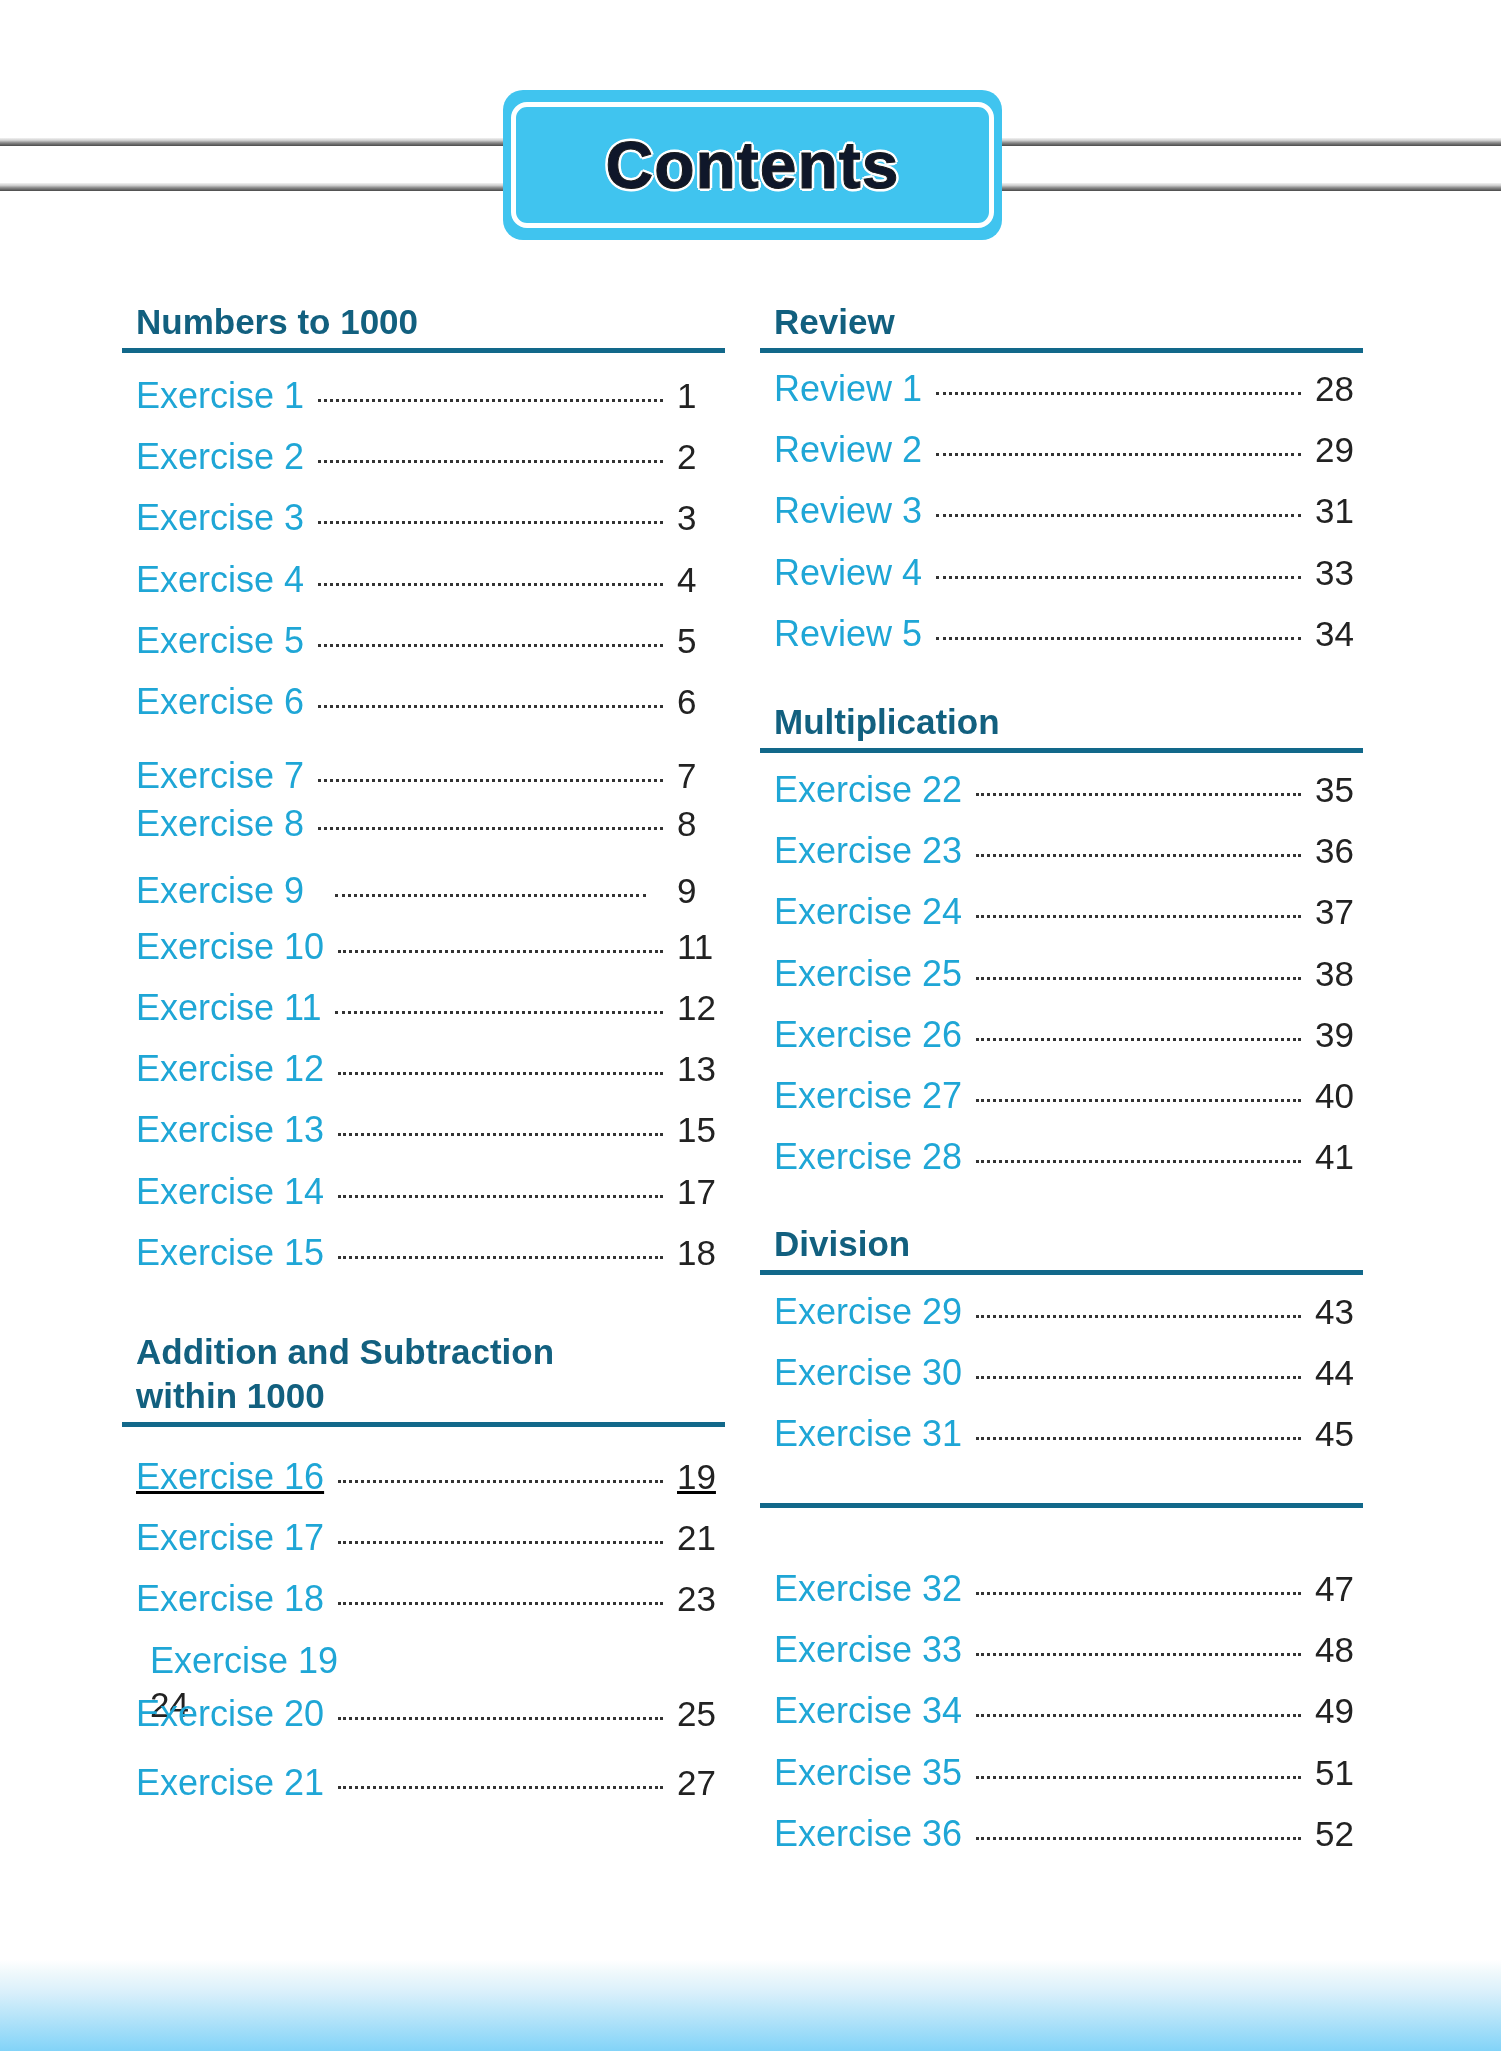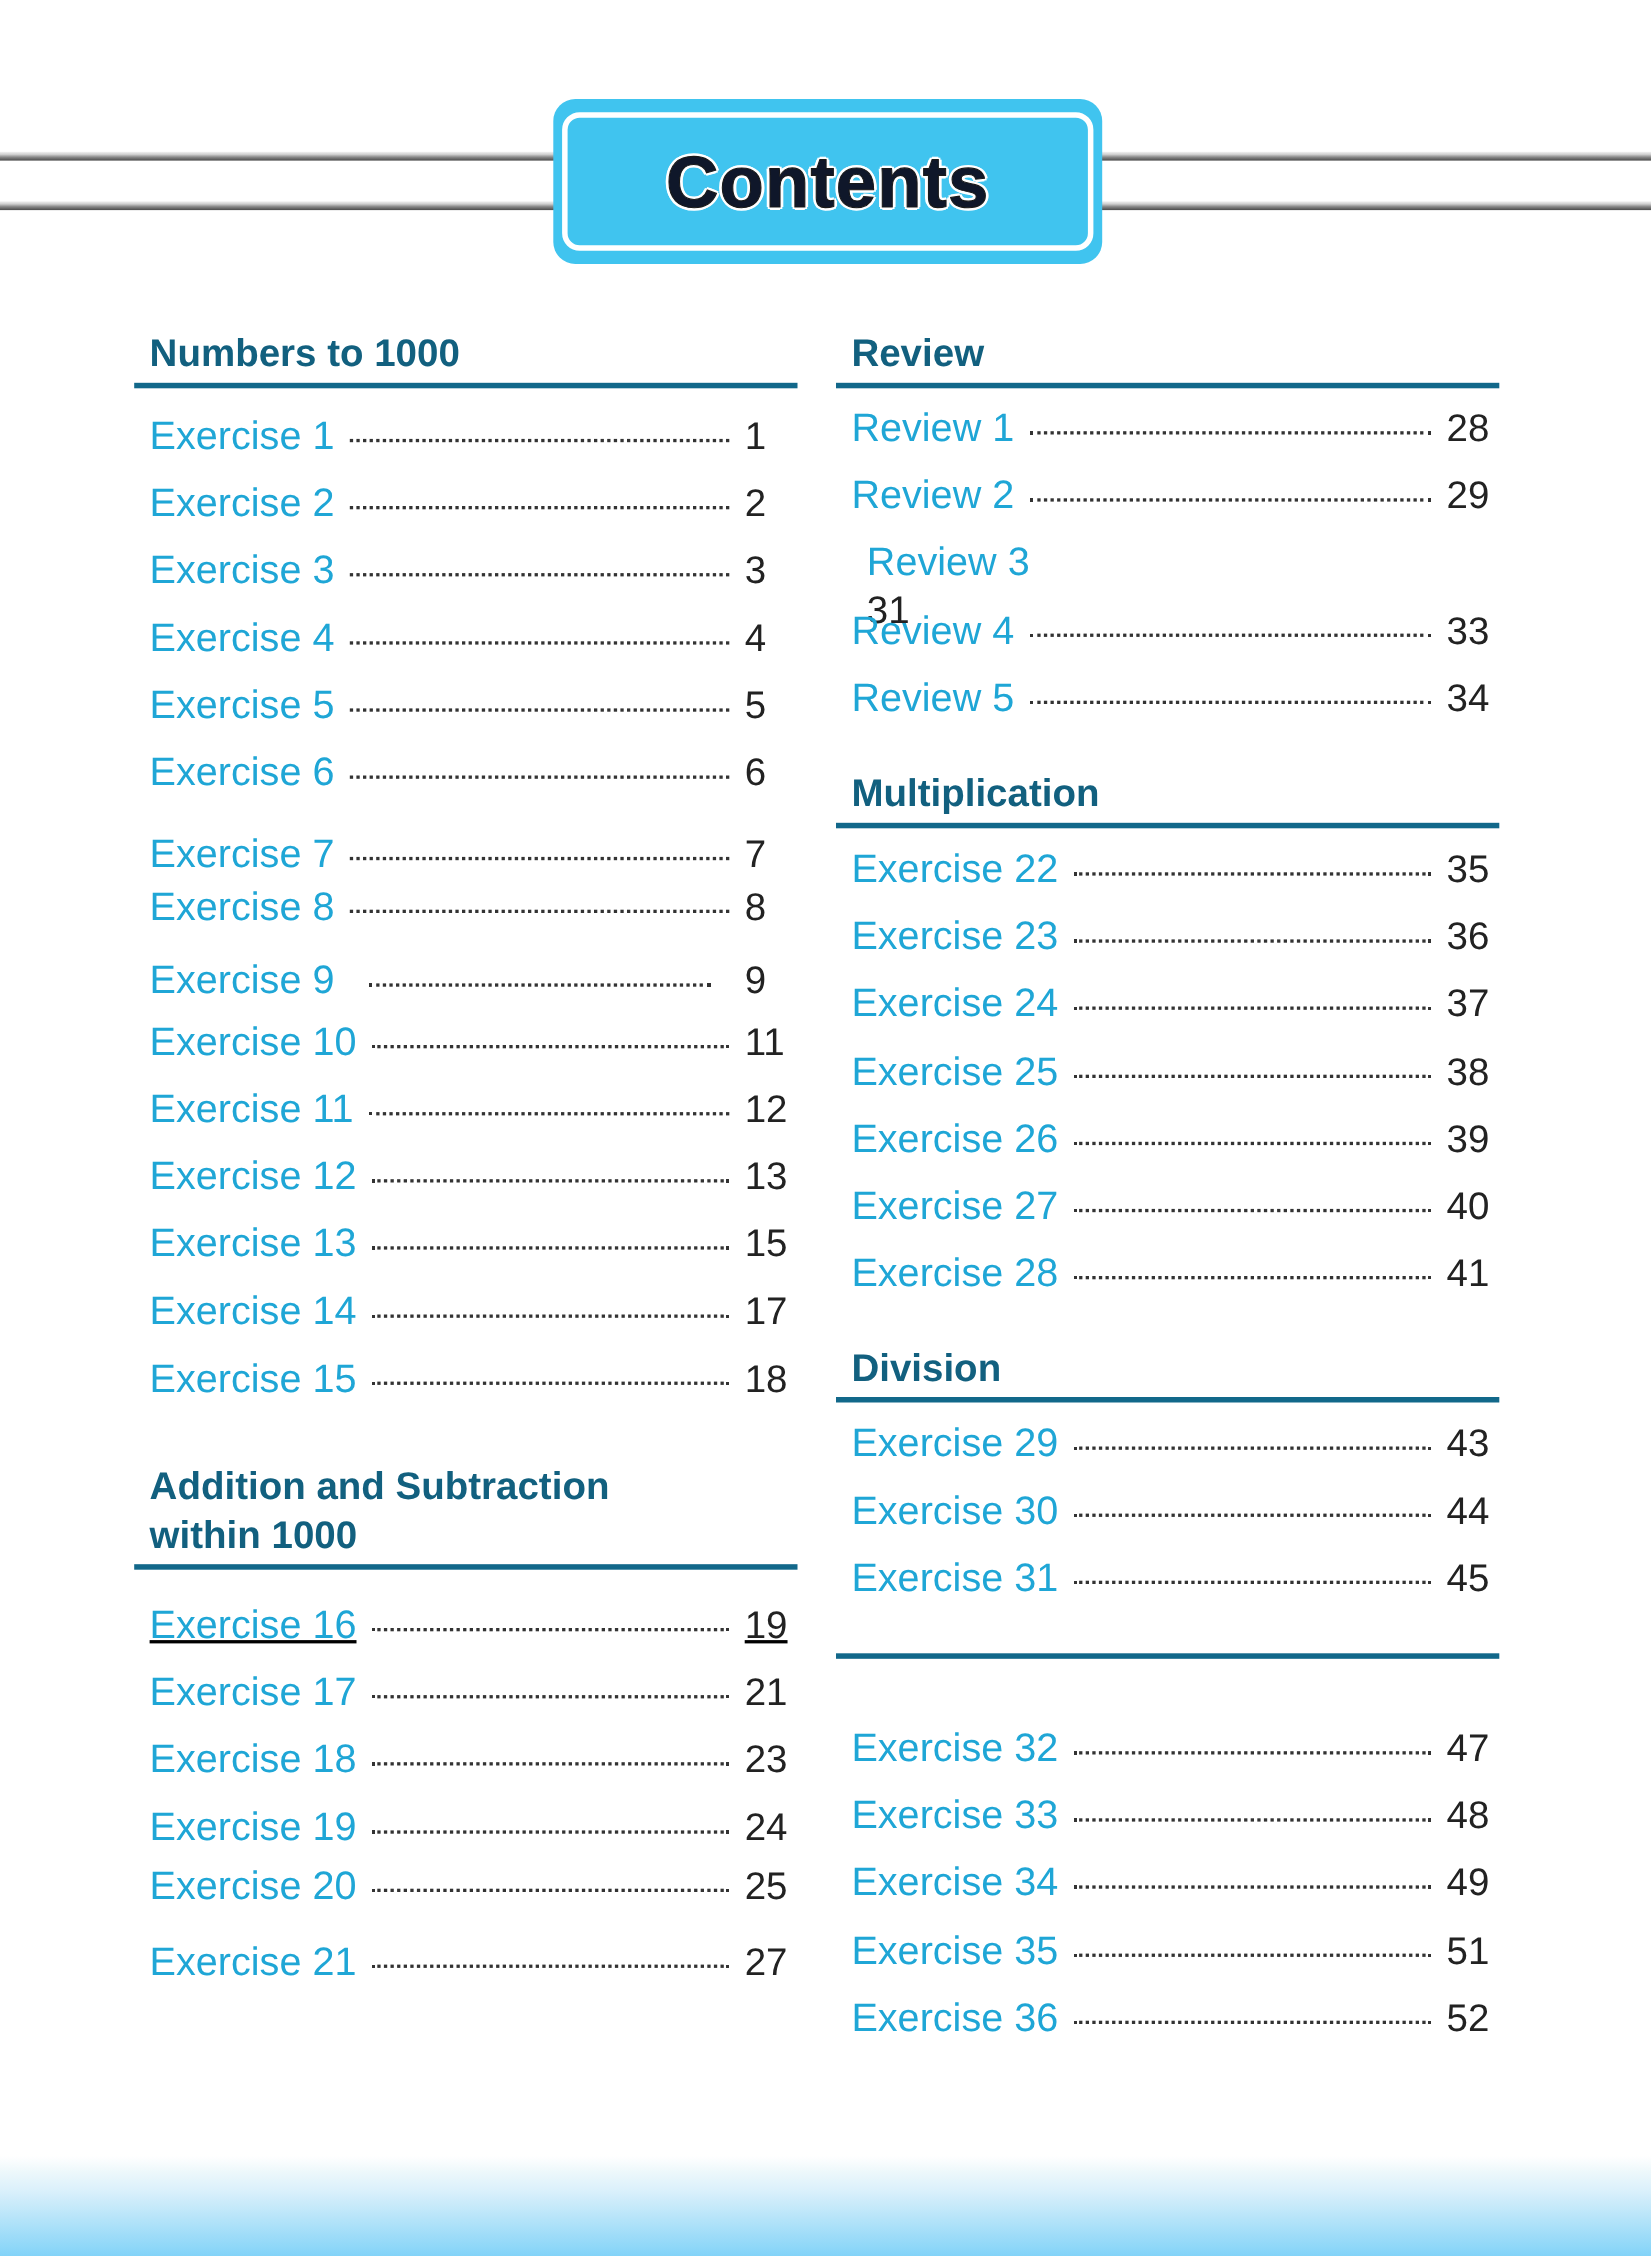--- a/index.html
+++ b/index.html
@@ -166,21 +166,21 @@
       <div class="entry" style="top: 1517.2px;">
         <span class="lbl">Exercise 17</span>
         <span class="dots"></span>
         <span class="pg">21</span>
       </div>
       <div class="entry" style="top: 1578.4px;">
         <span class="lbl">Exercise 18</span>
         <span class="dots"></span>
         <span class="pg">23</span>
       </div>
-      <div class="entry" style="top: 1639.6px;">
+      <div class="entry" style="top: 1639.6px; flex-direction: column;">
         <span class="lbl">Exercise 19</span>
         <span class="dots"></span>
         <span class="pg">24</span>
       </div>
       <div class="entry" style="top: 1693px; justify-content: space-between;">
         <span class="lbl">Exercise 20</span>
         <span class="dots"></span>
         <span class="pg">25</span>
       </div>
       <div class="entry" style="top: 1762px;">
@@ -200,21 +200,21 @@
       <div class="entry" style="top: 368px;">
         <span class="lbl">Review 1</span>
         <span class="dots"></span>
         <span class="pg">28</span>
       </div>
       <div class="entry" style="top: 429.2px;">
         <span class="lbl">Review 2</span>
         <span class="dots"></span>
         <span class="pg">29</span>
       </div>
-      <div class="entry" style="top: 490.4px; flex-direction: column;">
+      <div class="entry" style="top: 490.4px;">
         <span class="lbl">Review 3</span>
         <span class="dots"></span>
         <span class="pg">31</span>
       </div>
       <div class="entry" style="top: 551.6px;">
         <span class="lbl">Review 4</span>
         <span class="dots"></span>
         <span class="pg">33</span>
       </div>
       <div class="entry" style="top: 612.8px;">

